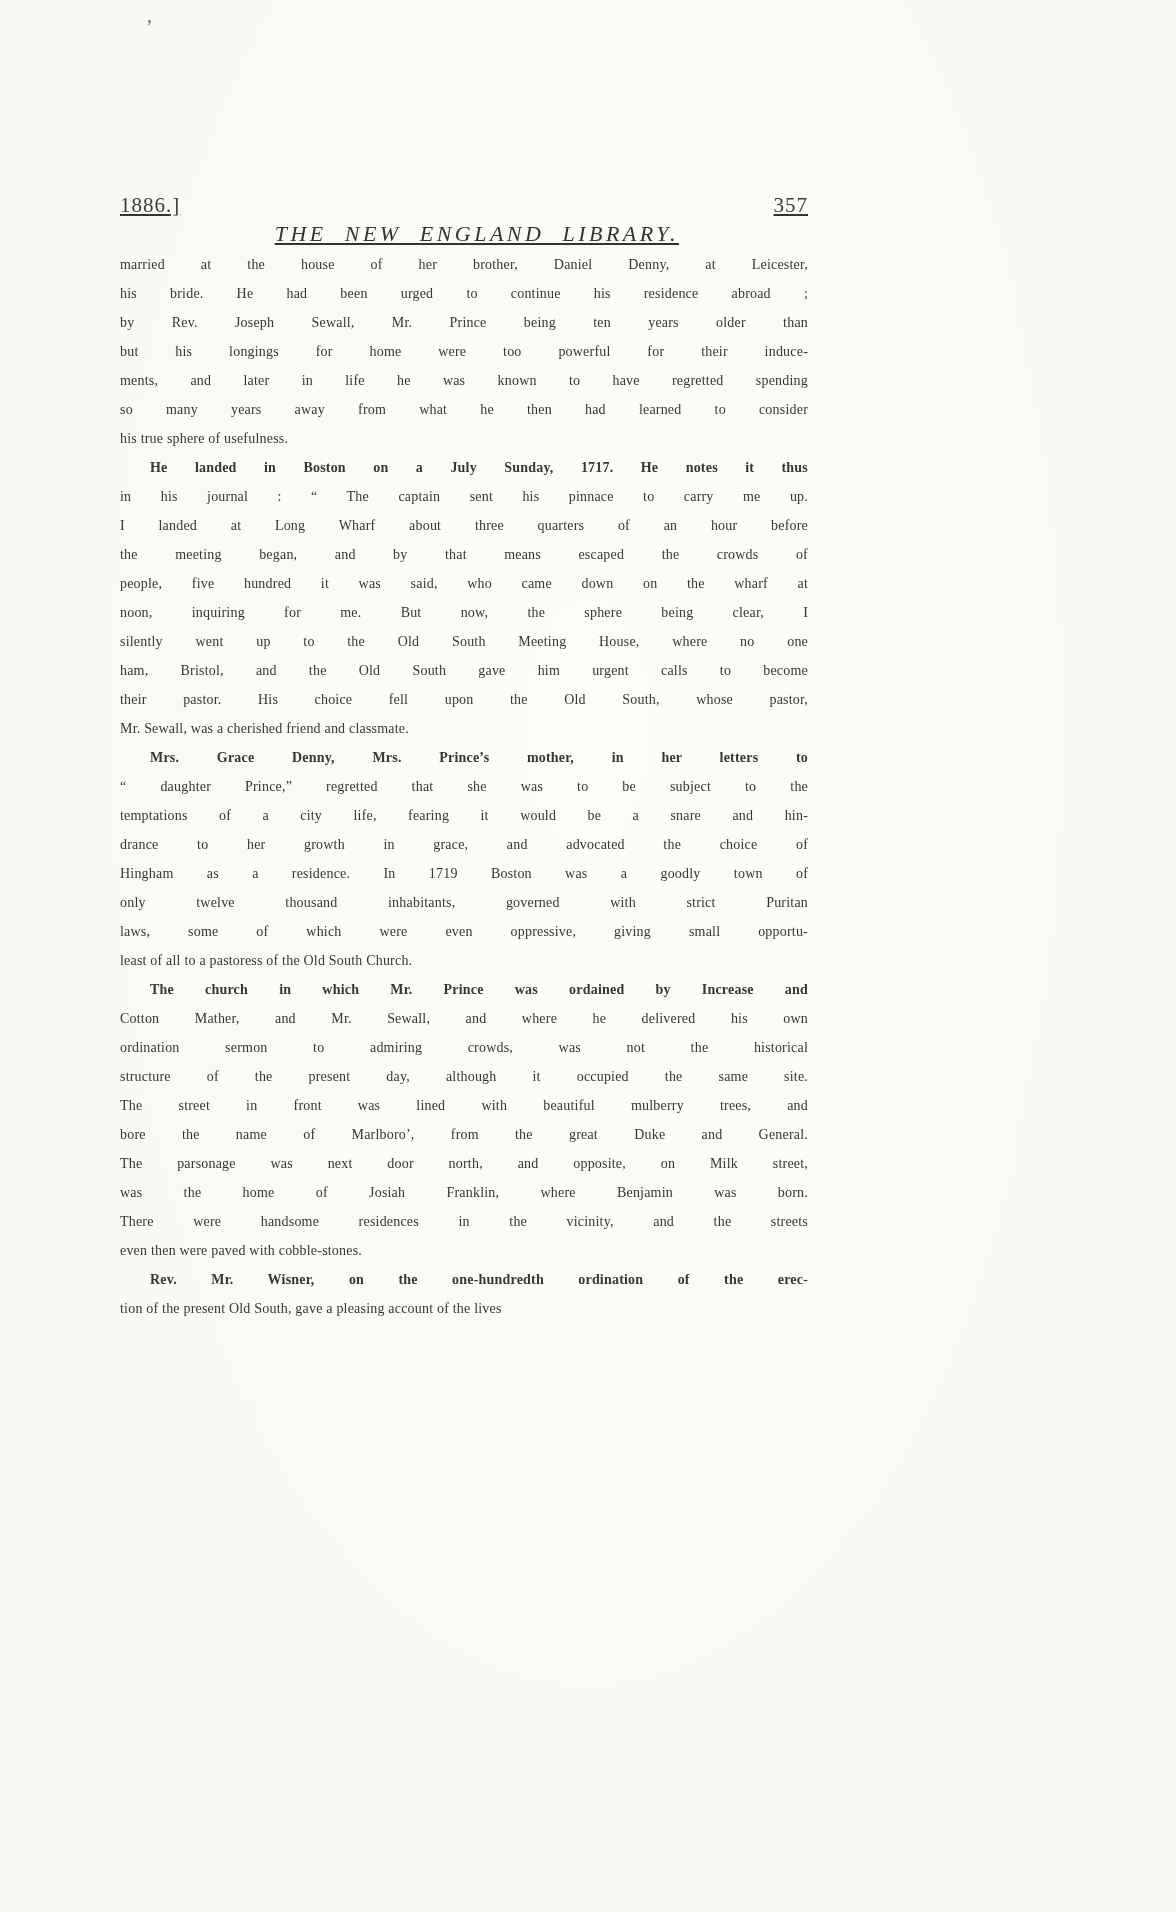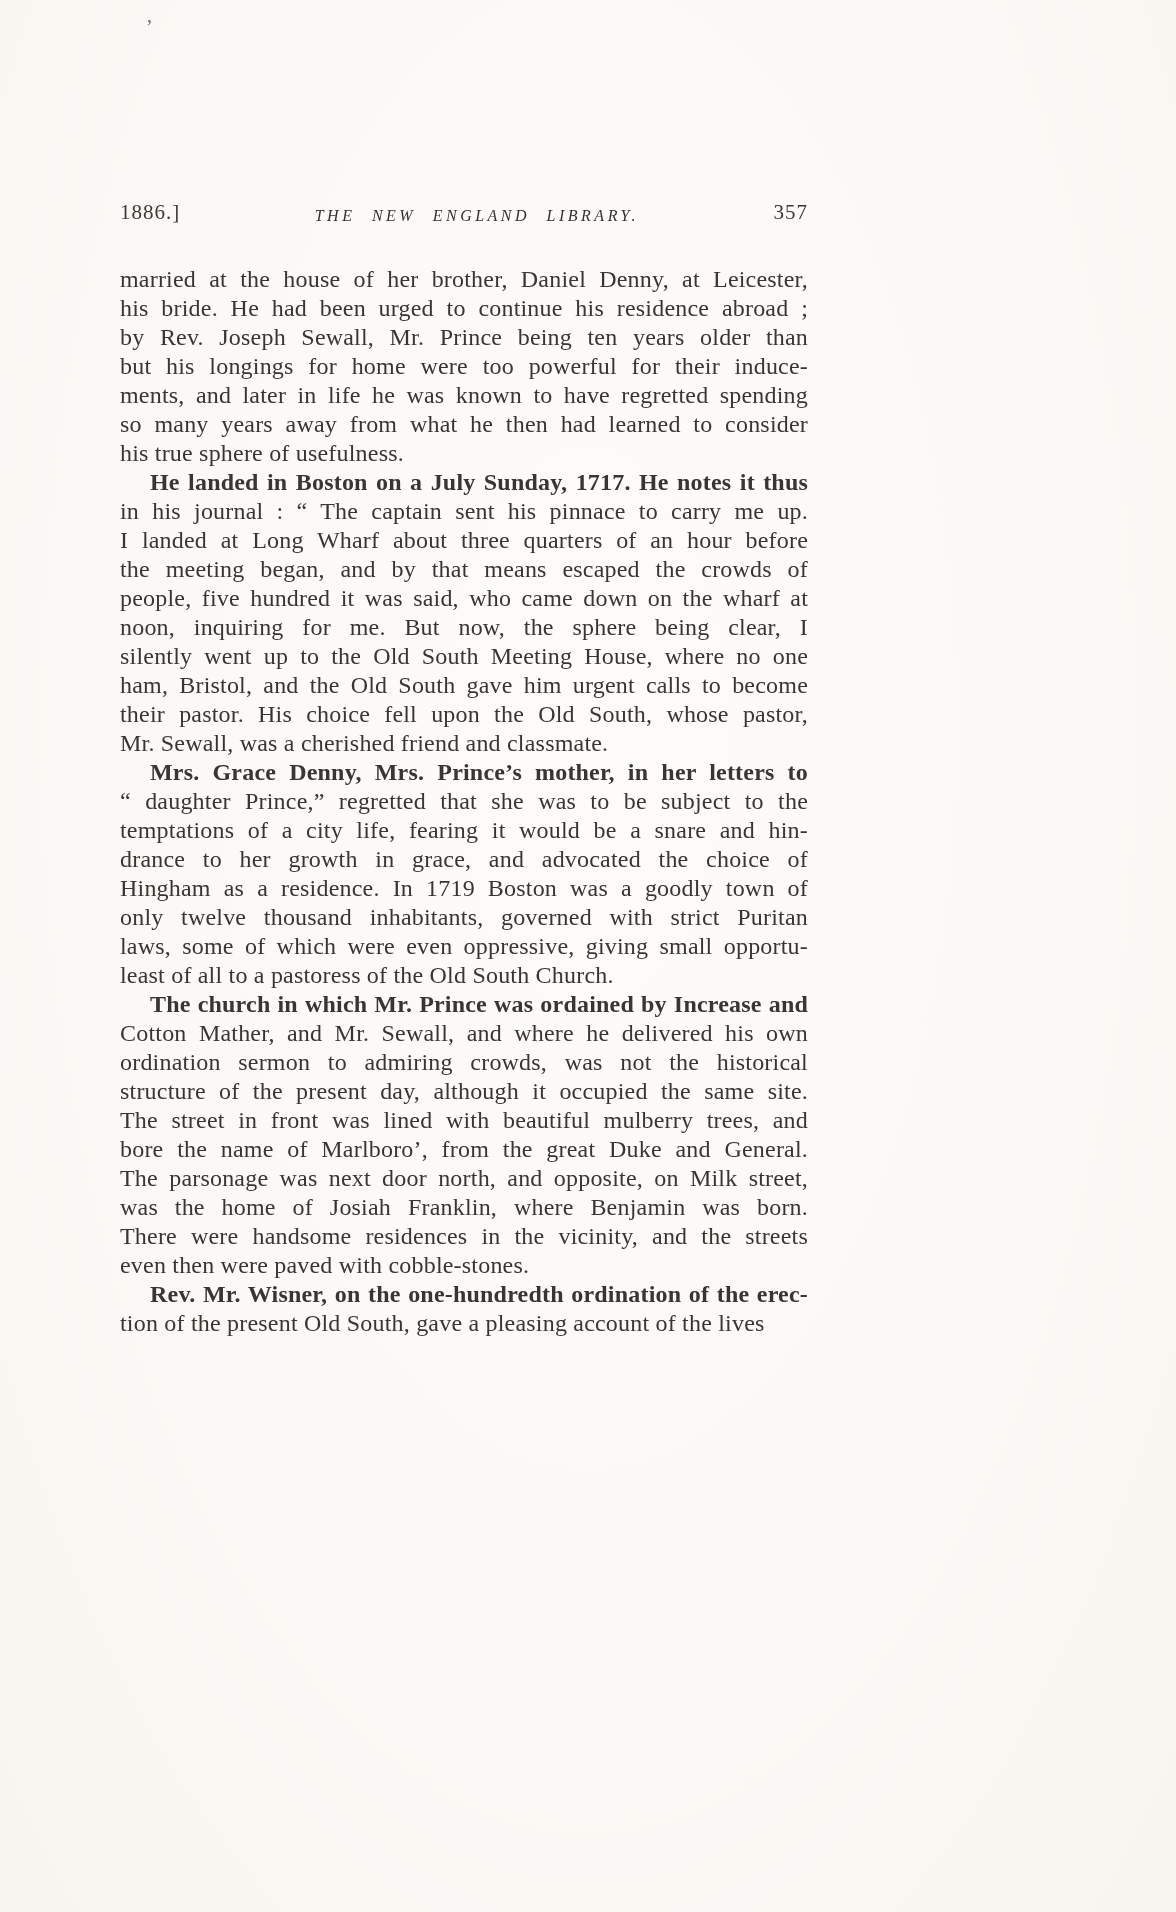--- a/index.html
+++ b/index.html
@@ -25,47 +25,49 @@
     color: #6b6962;
   }
   .column {
     position: absolute;
     left: 120px;
     top: 193px;
     width: 688px;
   }
   .header {
     display: flex;
-    align-items: flex-end;
+    align-items: flex-start;
     justify-content: space-between;
     height: 32px;
     font-size: 21px;
+    text-decoration: underline;
   }
   .header .date {
     flex: 0 0 auto;
     letter-spacing: 1px;
     color: #3c3a35;
   }
   .header .title {
     flex: 1 1 auto;
     text-align: center;
     font-style: italic;
-    font-size: 16px;
+    font-size: 22px;
     letter-spacing: 3.5px;
     word-spacing: 9px;
     color: #34322d;
+    margin-top: 28px;
   }
   .header .pagenum {
     flex: 0 0 auto;
     letter-spacing: 1px;
     color: #3c3a35;
   }
   .content {
-    margin-top: 40px;
-    font-size: 24px;
+    margin-top: 25px;
+    font-size: 14px;
   }
   .paragraph {
     margin: 0;
     padding: 0;
   }
   .line {
     height: 29px;
     line-height: 29px;
     overflow: hidden;
     text-align: justify;

